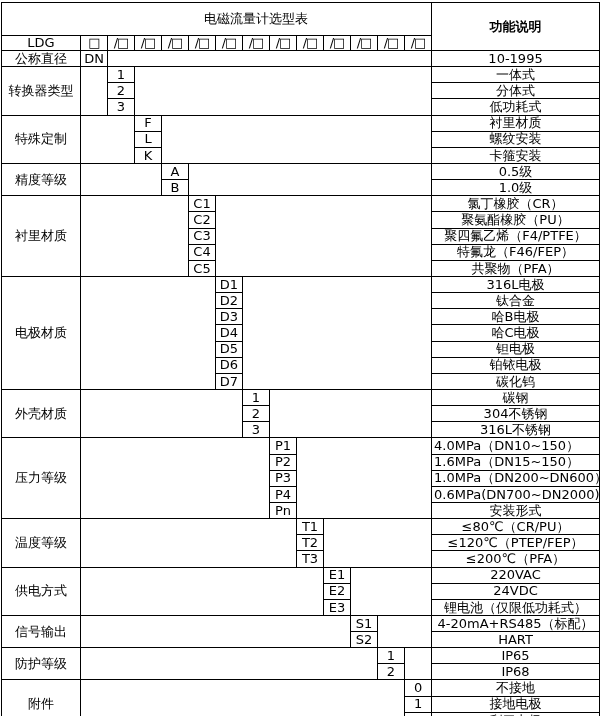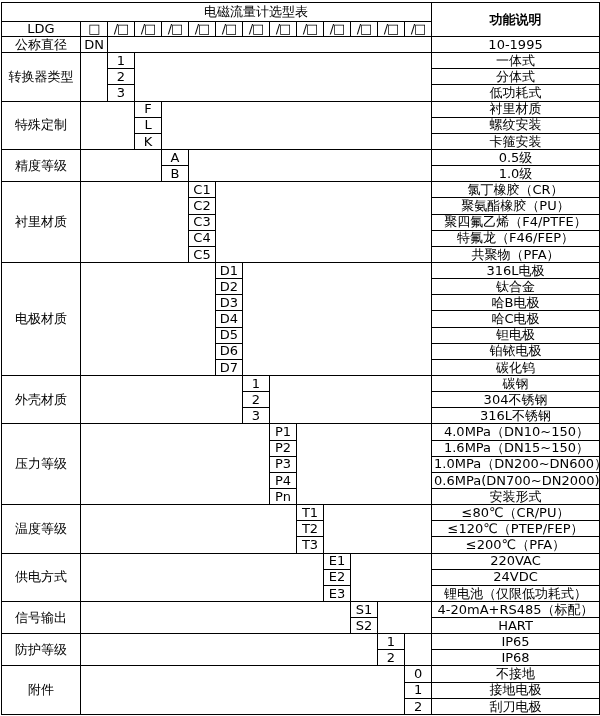--- a/index.html
+++ b/index.html
@@ -22,32 +22,32 @@
     border: 1px solid #000000;
     padding: 0;
     text-align: center;
     vertical-align: middle;
     font-size: 13px;
     line-height: 1.05;
     color: #000000;
     overflow: hidden;
     white-space: nowrap;
   }
-  tr.title-row { height: 19px; }
+  tr.title-row { height: 33px; }
   tr.model-row { height: 15px; }
   tr.data-row  { height: 16.15px; }
   td.title-cell { font-size: 15px; }
   td.title-cell .title-inner { margin-left: 79px; text-align: center; }
   td.right-header { font-size: 14px; font-weight: bold; }
   td.model-prefix { text-align: left; padding-left: 7px; font-size: 13px; }
   td.box-cell { font-size: 12px; letter-spacing: -1px; }
   td.section-label { font-size: 13.5px; margin-left: 17px; }
   td.code-cell { font-size: 12.5px; }
   td.desc-cell { font-size: 13px; }
-  td.desc-cell.left { text-align: center; padding-left: 2px; }
+  td.desc-cell.left { text-align: left; padding-left: 2px; }
   td.spacer-cell { border: 1px solid #000000; }
 </style>
 </head>
 <body>
 
 <div class="page">
   <table class="sel">
     <colgroup id="cols">
         <col style="width:79px">
         <col style="width:27px">

